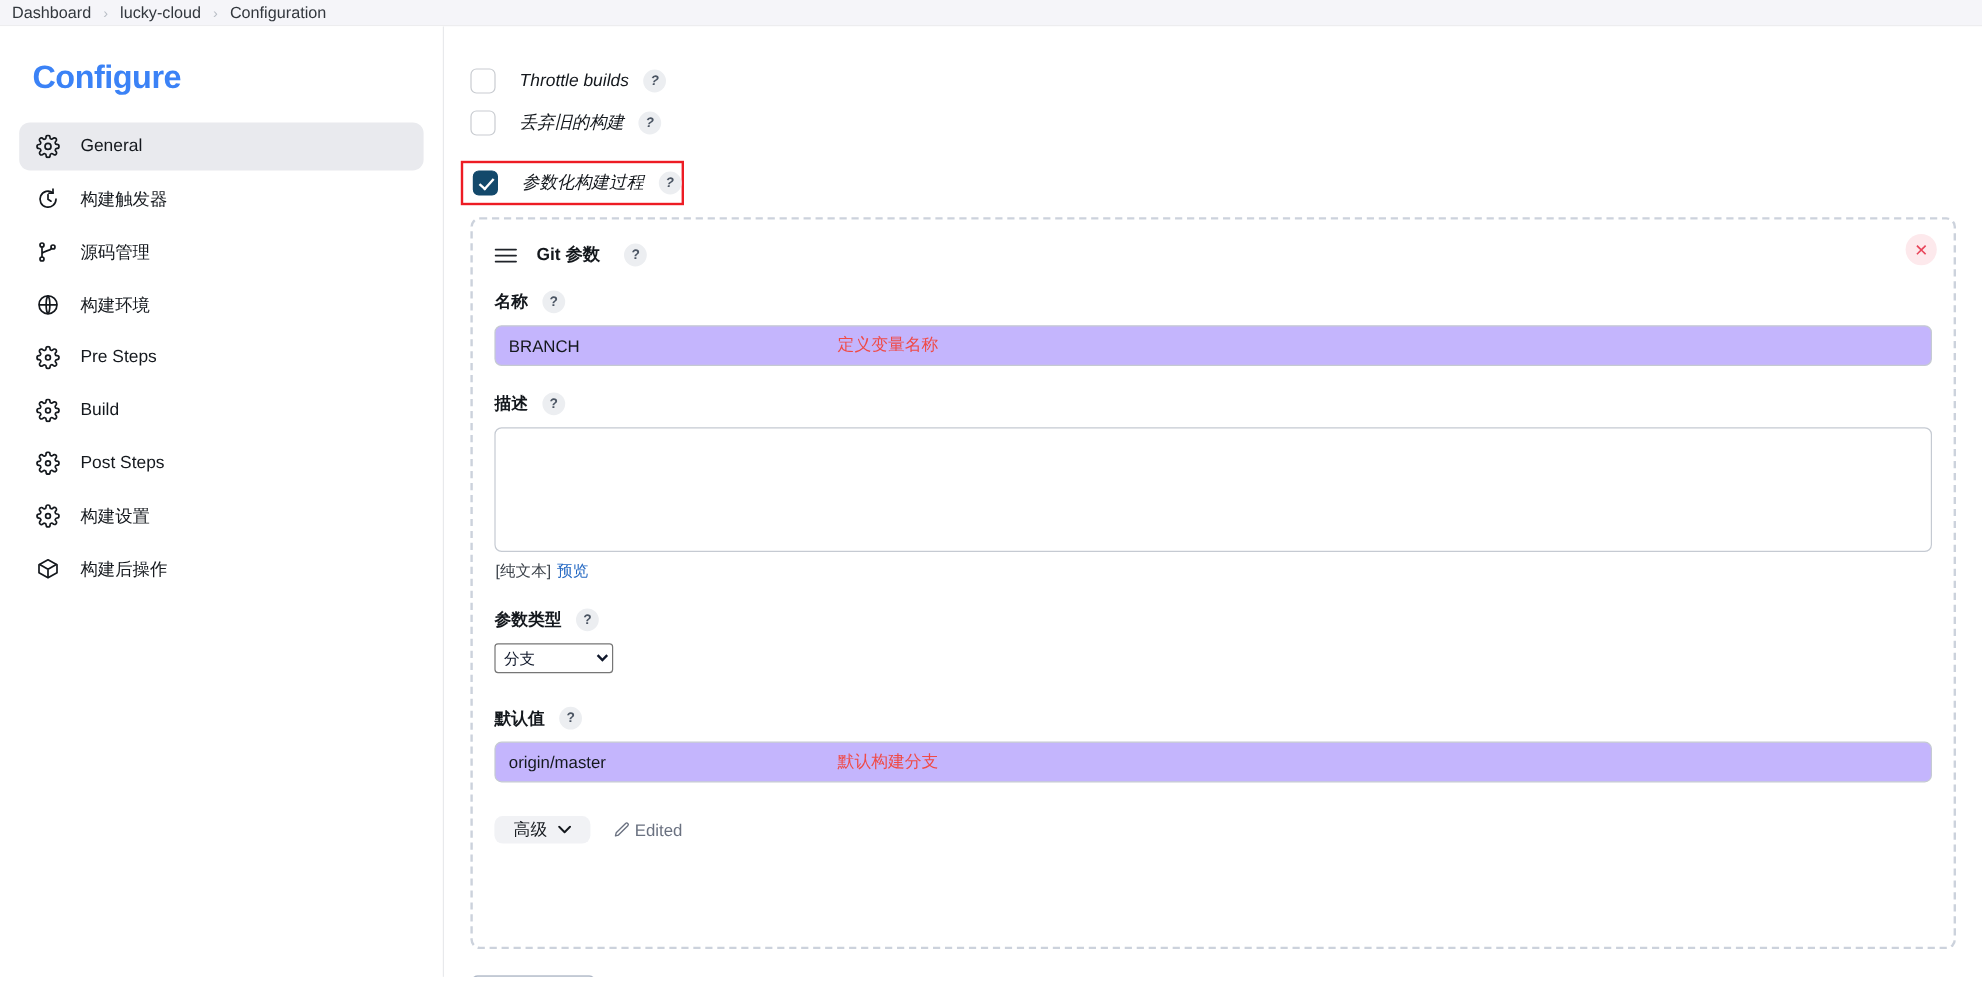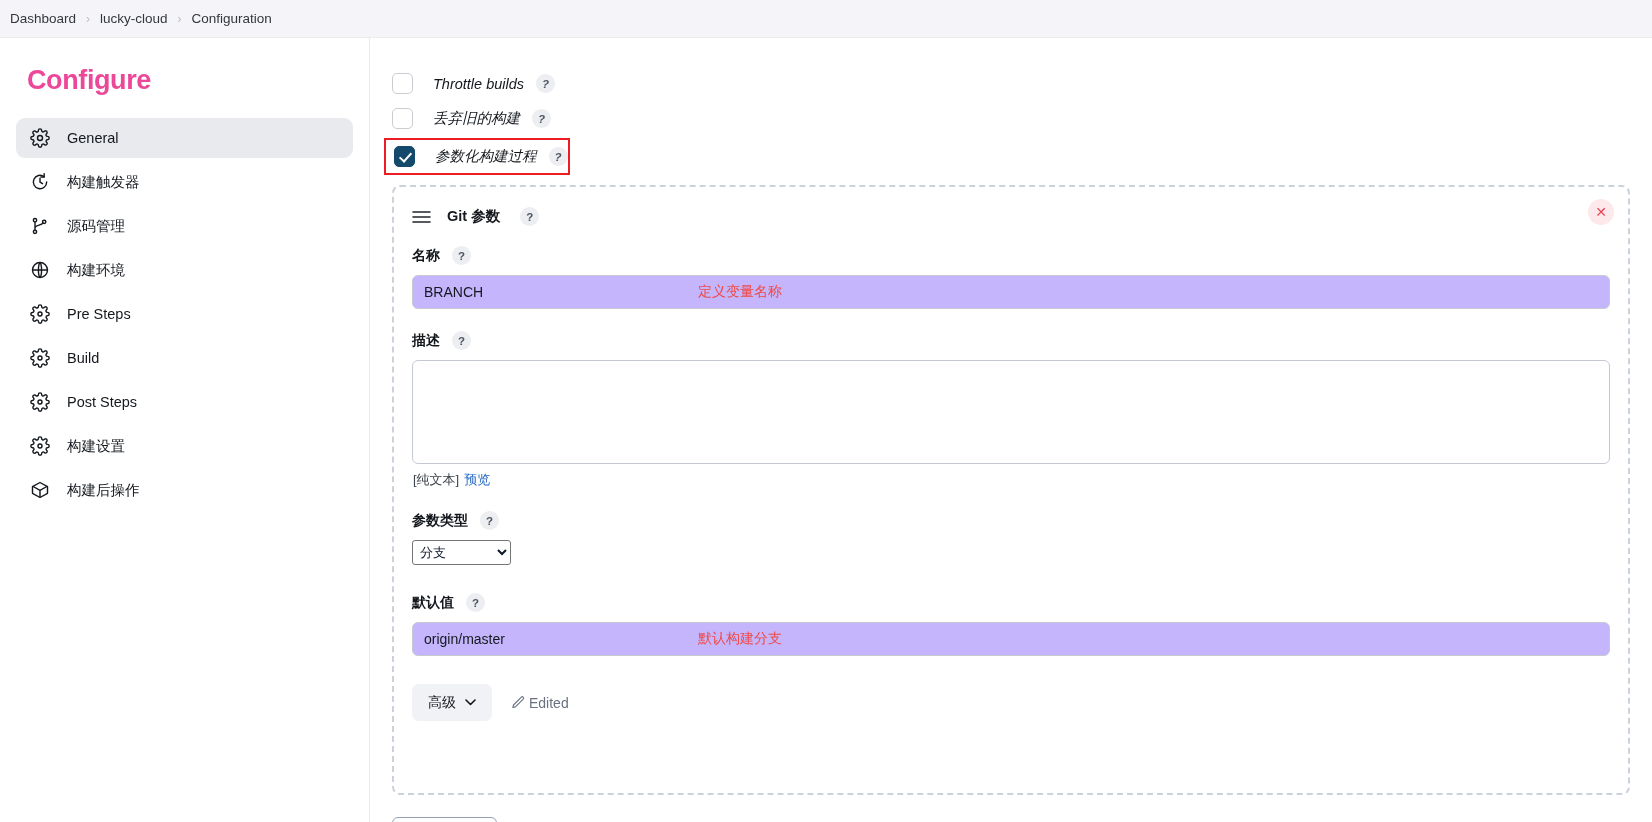--- a/index.html
+++ b/index.html
@@ -7,21 +7,21 @@
     margin: 0; padding: 0;
     width: 1652px; height: 822px;
     background: #ffffff;
     font-family: "Liberation Sans", "DejaVu Sans", sans-serif;
     color: #1f2329;
     overflow: hidden;
   }
 
   
   .header {
-    height: 38px;
+    height: 22px;
     background: #f5f5f9;
     border-bottom: 1px solid #ececed;
     display: flex;
     align-items: center;
     padding-left: 6px;
     font-size: 13.5px;
   }
   .crumb {
     color: #32373d;
     padding: 0 8px;
@@ -51,21 +51,21 @@
     border-right: 1px solid #e8e9ec;
     padding: 0 16px;
     background: #fff;
     position: relative;
   }
   .page-title {
     font-size: 27px;
     font-weight: bold;
     letter-spacing: -0.4px;
     margin: 27px 0 22px 11px;
-    color: #ec4899;
+    color: #3b82f6;
   }
   .nav-item {
     display: flex;
     align-items: center;
     gap: 17px;
     height: 40px;
     padding: 0 13px;
     border-radius: 9px;
     margin-bottom: 4px;
     cursor: pointer;
@@ -95,21 +95,21 @@
     height: 35px;
     position: relative;
     font-style: italic;
   }
   .chk-row.highlight {
     border: 2px solid #ed1c24;
     width: 186px;
     height: 37px;
     margin-left: -8px;
     padding-left: 8px;
-    margin-top: 2px;
+    margin-top: 14px;
   }
   .cbox {
     width: 21px; height: 21px;
     border: 1px solid #c9ccd1;
     border-radius: 5px;
     background: #fff;
     flex: 0 0 21px;
     cursor: pointer;
   }
   .cbox.checked {
@@ -259,21 +259,21 @@
     margin-top: 28px;
     padding-left: 2px;
   }
   .btn-adv {
     display: inline-flex;
     align-items: center;
     gap: 9px;
     background: #f1f2f5;
     border: none;
     border-radius: 7px;
-    height: 37px;
+    height: 23px;
     padding: 0 16px;
     font-size: 14px;
     font-family: inherit;
     color: #14181d;
     cursor: pointer;
   }
   .edited {
     display: inline-flex;
     align-items: center;
     gap: 3px;

